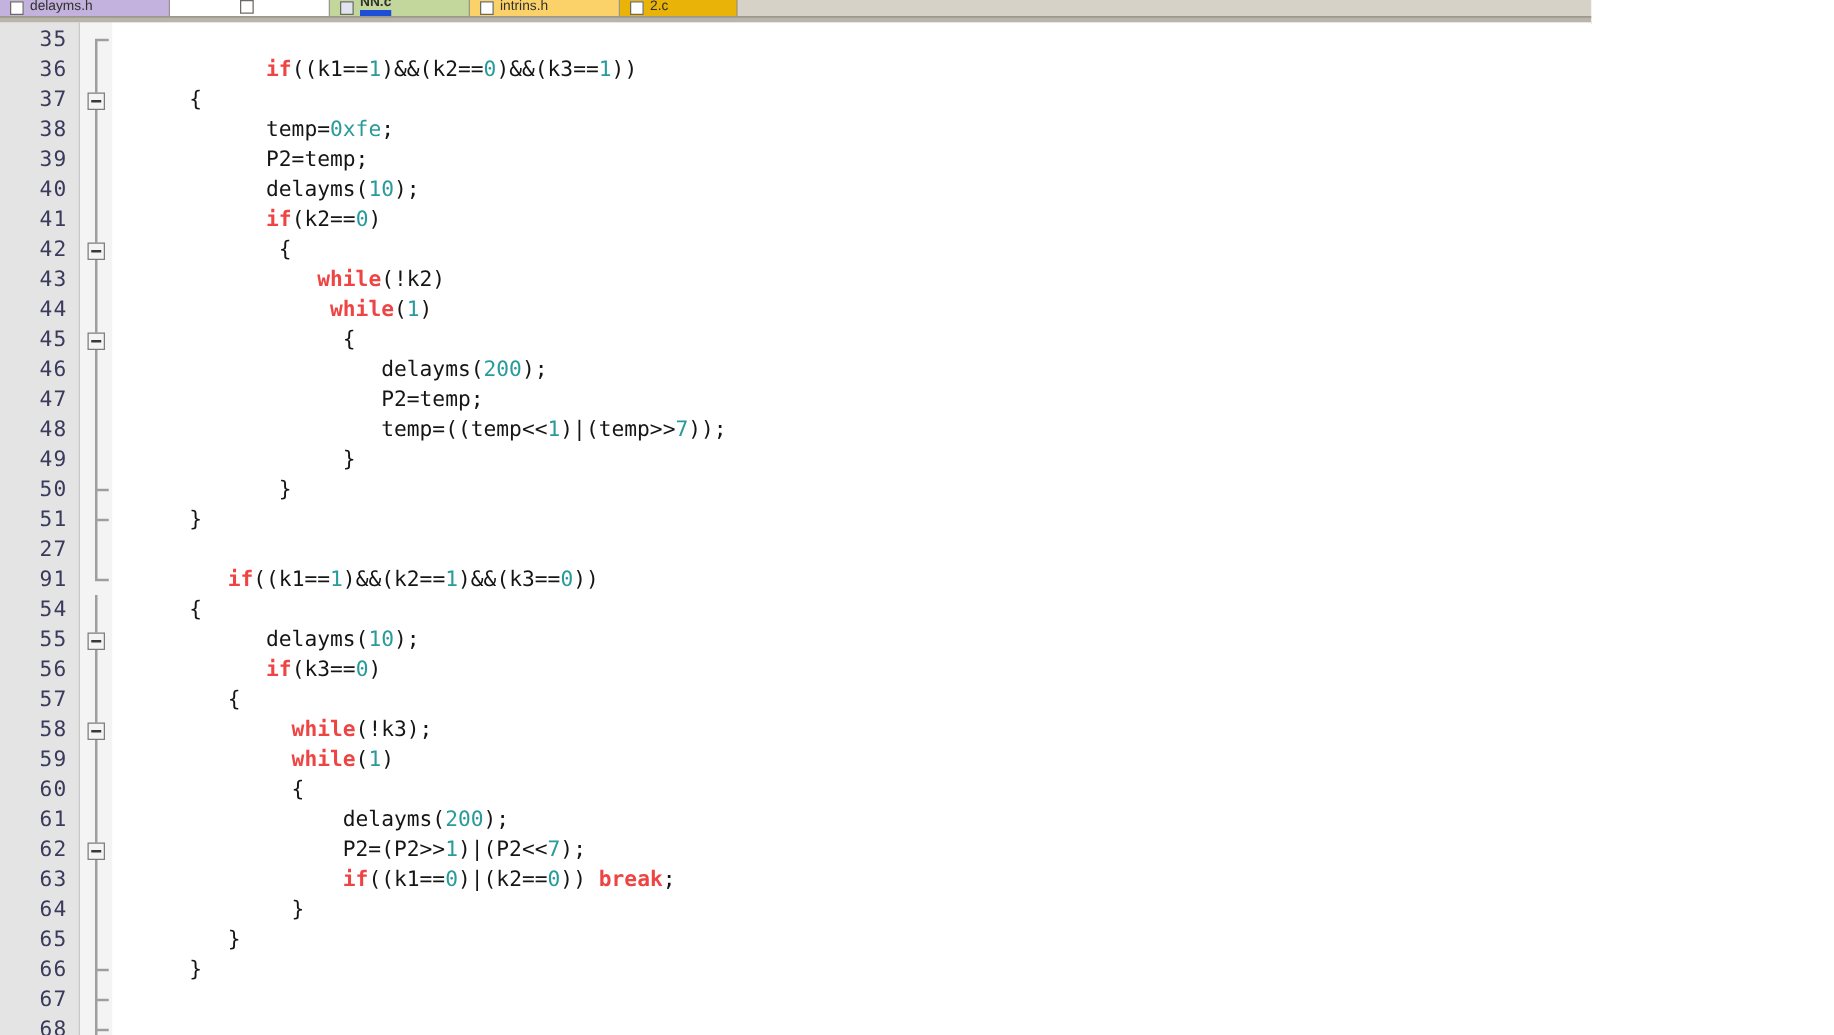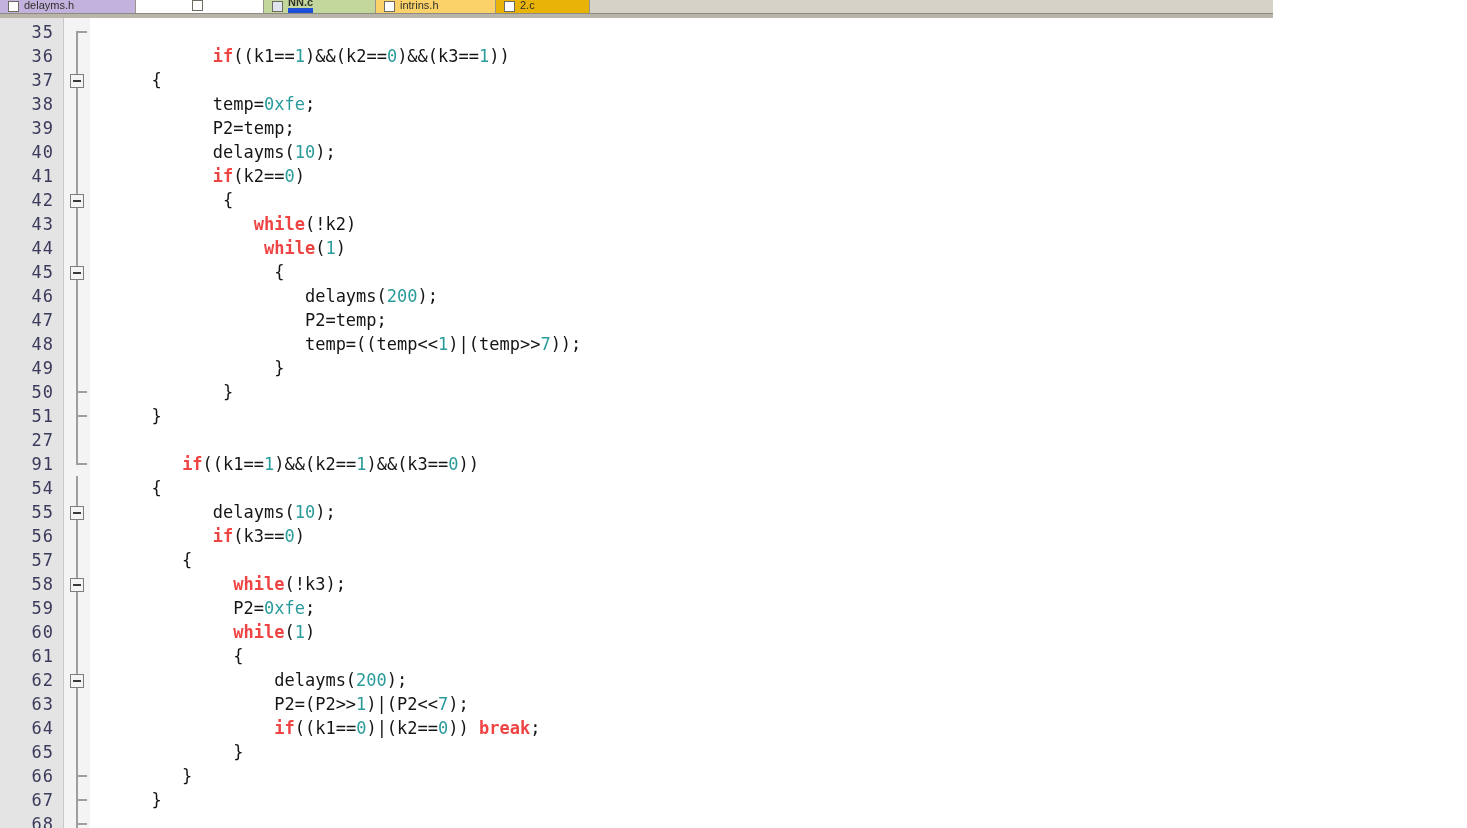--- a/index.html
+++ b/index.html
@@ -313,21 +313,20 @@
         <div class="cline"><span class="id">                  }</span></div>
         <div class="cline"><span class="id">             }</span></div>
         <div class="cline"><span class="id">      }</span></div>
         <div class="cline">&nbsp;</div>
         <div class="cline"><span class="id">         </span><span class="kw">if</span><span class="id">((k1==</span><span class="num">1</span><span class="id">)&amp;&amp;(k2==</span><span class="num">1</span><span class="id">)&amp;&amp;(k3==</span><span class="num">0</span><span class="id">))</span></div>
         <div class="cline"><span class="id">      {</span></div>
         <div class="cline"><span class="id">            delayms(</span><span class="num">10</span><span class="id">);</span></div>
         <div class="cline"><span class="id">            </span><span class="kw">if</span><span class="id">(k3==</span><span class="num">0</span><span class="id">)</span></div>
         <div class="cline"><span class="id">         {</span></div>
         <div class="cline"><span class="id">              </span><span class="kw">while</span><span class="id">(!k3);</span></div>
-        <div class="cline"><span class="id">              P2=</span><span class="num">0xfe</span><span class="id">;</span></div>
         <div class="cline"><span class="id">              </span><span class="kw">while</span><span class="id">(</span><span class="num">1</span><span class="id">)</span></div>
         <div class="cline"><span class="id">              {</span></div>
         <div class="cline"><span class="id">                  delayms(</span><span class="num">200</span><span class="id">);</span></div>
         <div class="cline"><span class="id">                  P2=(P2&gt;&gt;</span><span class="num">1</span><span class="id">)|(P2&lt;&lt;</span><span class="num">7</span><span class="id">);</span></div>
         <div class="cline"><span class="id">                  </span><span class="kw">if</span><span class="id">((k1==</span><span class="num">0</span><span class="id">)|(k2==</span><span class="num">0</span><span class="id">)) </span><span class="kw">break</span><span class="id">;</span></div>
         <div class="cline"><span class="id">              }</span></div>
         <div class="cline"><span class="id">         }</span></div>
         <div class="cline"><span class="id">      }</span></div>
       </div>
   </div>

